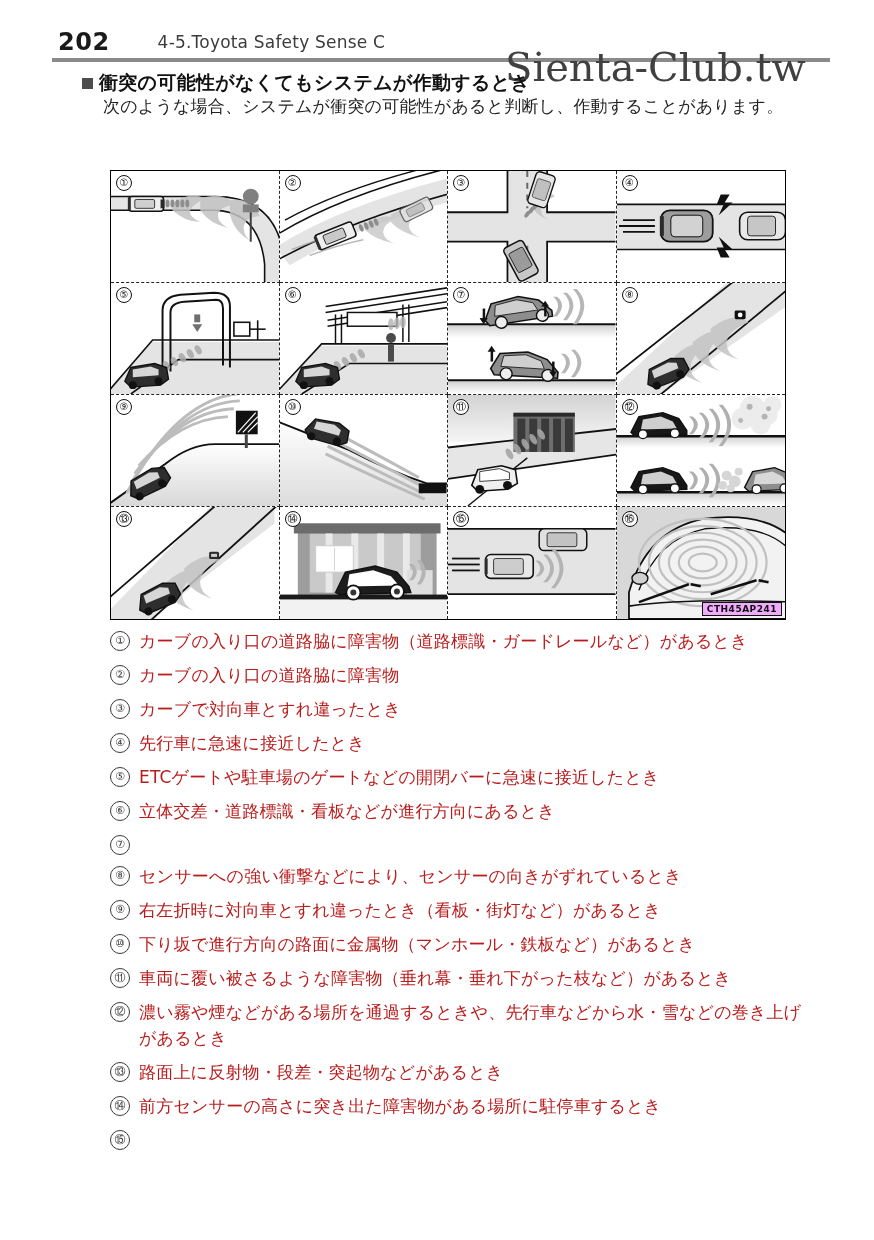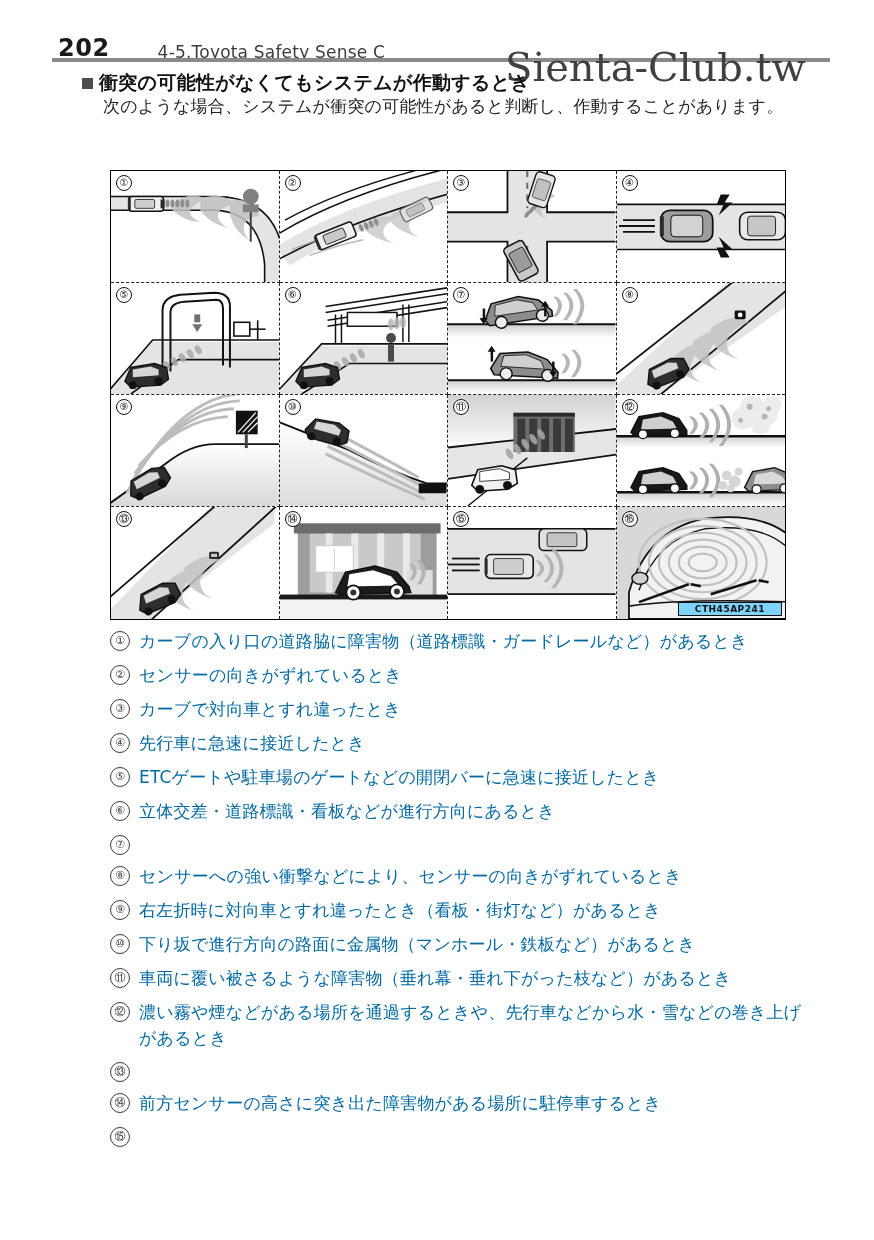--- a/index.html
+++ b/index.html
@@ -13,21 +13,21 @@
     overflow: hidden;
   }
 
   
   .page-header {
     position: absolute;
     left: 0; top: 22px;
     width: 874px;
     height: 40px;
     display: flex;
-    align-items: flex-end;
+    align-items: center;
   }
   .page-number {
     margin-left: 58px;
     font-size: 24px;
     font-weight: bold;
     color: #1a1a1a;
     letter-spacing: 0.5px;
   }
   .header-title {
     margin-left: 48px;
@@ -121,23 +121,23 @@
     color: #111;
     background: #fff;
     z-index: 4;
     font-family: "DejaVu Sans", sans-serif;
   }
   .fig-svg { position: absolute; inset: 0; width: 100%; height: 100%; }
 
   .fig-code {
     position: absolute;
     right: 3px; bottom: 3px;
-    background: #7dd3fc;
+    background: #f0abfc;
     border: 1.2px solid #111;
-    padding: 1px 16px;
+    padding: 1px 4px;
     font-size: 9px;
     font-weight: bold;
     letter-spacing: 0.5px;
     color: #111;
     z-index: 6;
     font-family: "DejaVu Sans", sans-serif;
   }
 
   
   .desc-list {
@@ -158,21 +158,21 @@
     font-size: 11px;
     line-height: 18px;
     text-align: center;
     color: #3a3a3a;
     margin-right: 9px;
     margin-top: 3px;
   }
   .desc-text {
     font-size: 17px;
     line-height: 26px;
-    color: #0369a1;
+    color: #b91c1c;
     letter-spacing: 0.2px;
   }
 </style>
 </head>
 <body>
 
 <div class="page-header">
   <span class="page-number">202</span>
   <span class="header-title">4-5.Toyota Safety Sense C</span>
 </div>
@@ -737,21 +737,21 @@
   </div>
 </div>
 
 <div class="desc-list">
   <div class="desc-item">
     <span class="desc-marker">①</span>
     <span class="desc-text">カーブの入り口の道路脇に障害物（道路標識・ガードレールなど）があるとき</span>
   </div>
   <div class="desc-item">
     <span class="desc-marker">②</span>
-    <span class="desc-text">センサーの向きがずれているとき</span>
+    <span class="desc-text">カーブの入り口の道路脇に障害物</span>
   </div>
   <div class="desc-item">
     <span class="desc-marker">③</span>
     <span class="desc-text">カーブで対向車とすれ違ったとき</span>
   </div>
   <div class="desc-item">
     <span class="desc-marker">④</span>
     <span class="desc-text">先行車に急速に接近したとき</span>
   </div>
   <div class="desc-item">
@@ -780,20 +780,21 @@
   <div class="desc-item">
     <span class="desc-marker">⑪</span>
     <span class="desc-text">車両に覆い被さるような障害物（垂れ幕・垂れ下がった枝など）があるとき</span>
   </div>
   <div class="desc-item">
     <span class="desc-marker">⑫</span>
     <span class="desc-text">濃い霧や煙などがある場所を通過するときや、先行車などから水・雪などの巻き上げがあるとき</span>
   </div>
   <div class="desc-item">
     <span class="desc-marker">⑬</span>
+    <span class="desc-text">路面上に反射物・段差・突起物などがあるとき</span>
   </div>
   <div class="desc-item">
     <span class="desc-marker">⑭</span>
     <span class="desc-text">前方センサーの高さに突き出た障害物がある場所に駐停車するとき</span>
   </div>
   <div class="desc-item">
     <span class="desc-marker">⑮</span>
   </div>
 </div>
 

